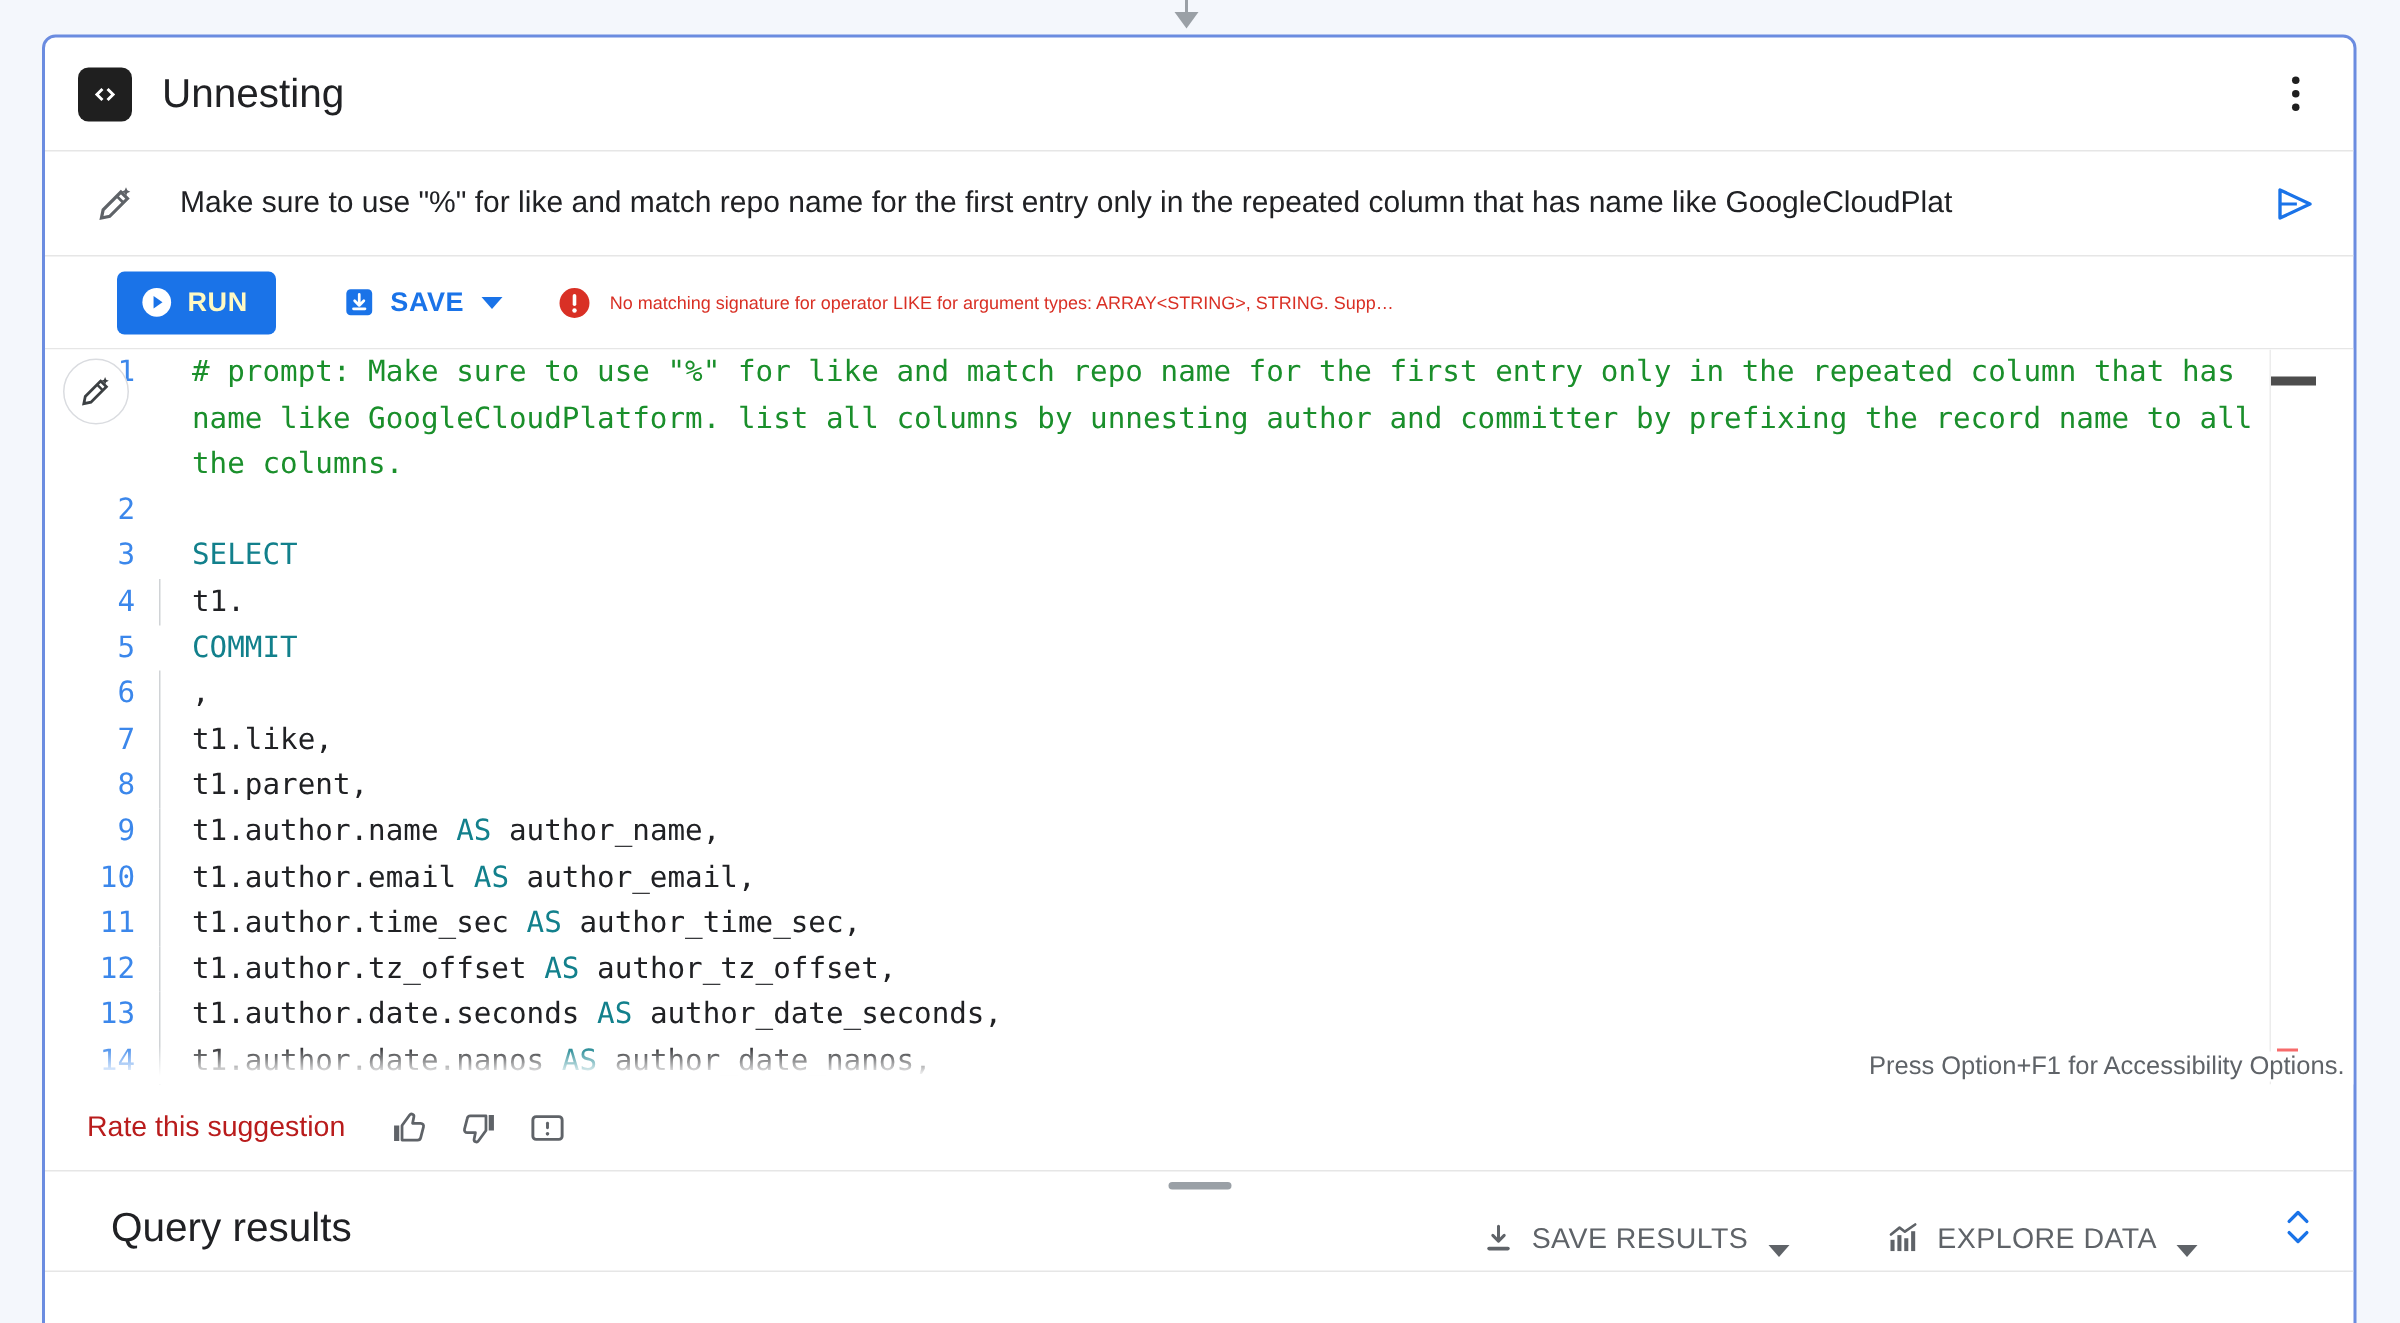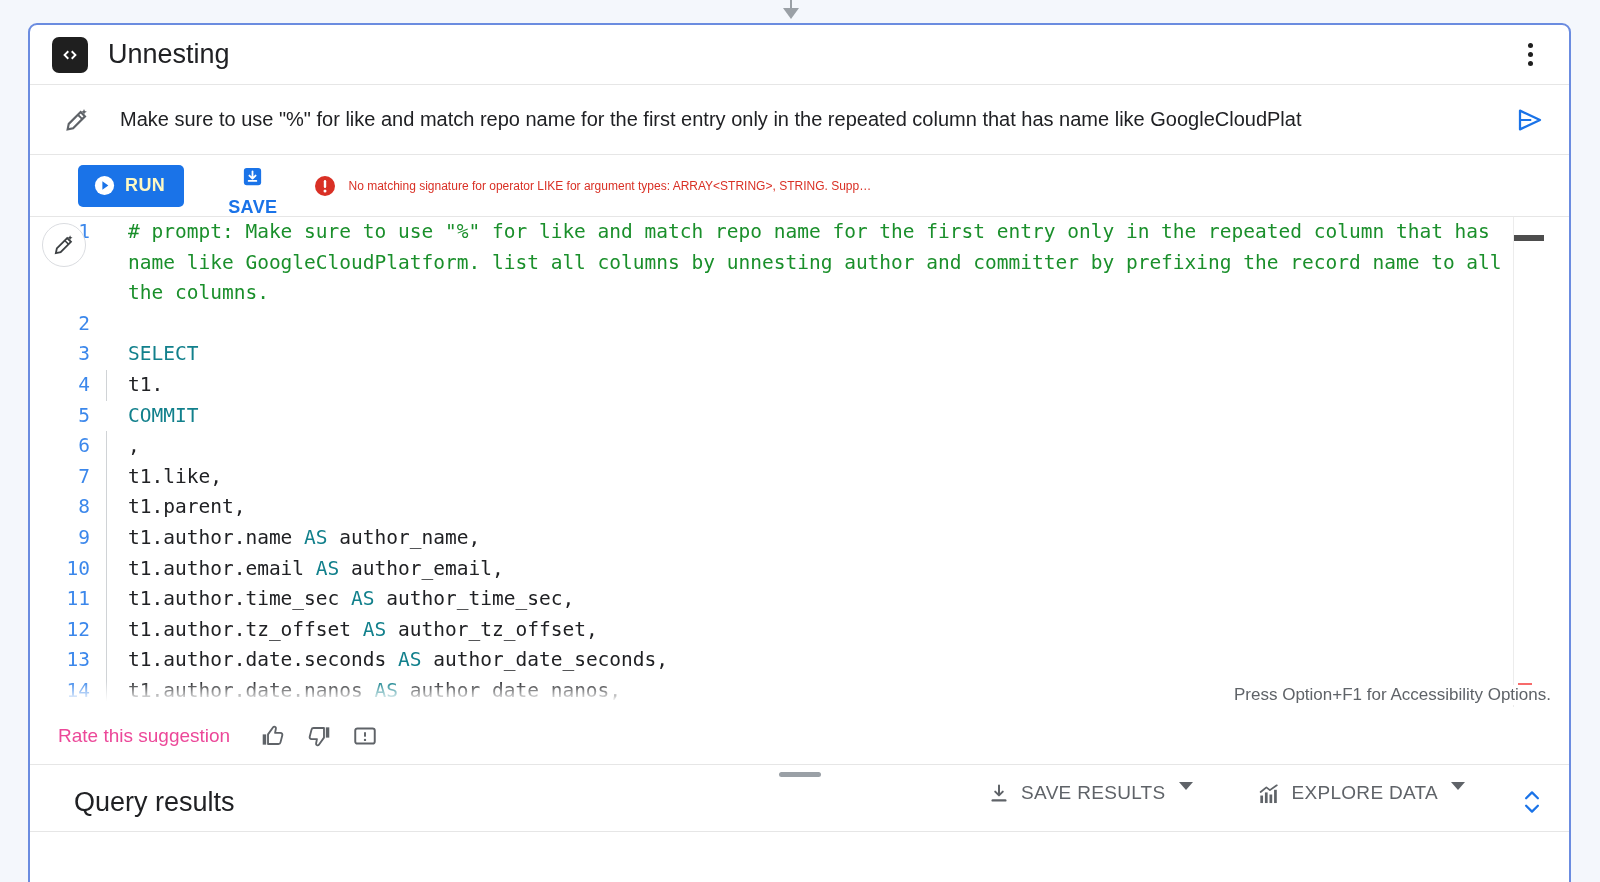--- a/index.html
+++ b/index.html
@@ -32,21 +32,21 @@
     left: 28px; top: 23px;
     width: 1543px; height: 870px;
     background: #ffffff;
     border: 2px solid #6b8ce0;
     border-radius: 9px;
     overflow: hidden;
   }
 
   
   #panel-header {
-    height: 60px;
+    height: 76px;
     display: flex; align-items: center;
     padding: 0 22px 0 22px;
     border-bottom: 1px solid #e6e6e6;
   }
   #code-badge-icon {
     width: 36px; height: 36px; border-radius: 7px;
     background: #1f1f1f; color: #fff;
     display: flex; align-items: center; justify-content: center;
     font-size: 17px; font-weight: 700;
     font-family: "Liberation Sans", sans-serif;
@@ -111,21 +111,20 @@
   }
   .tb-btn {
     display: flex; align-items: center; gap: 9px;
     background: transparent; border: none;
     color: #1a73e8;
     font-size: 18px; font-weight: 700; letter-spacing: .4px;
     font-family: "Liberation Sans", sans-serif;
     height: 42px; padding: 0 10px;
     cursor: pointer;
     white-space: nowrap;
-    flex-direction: column;
   }
   #save-button { margin-left: 34px; }
   #schedule-button { margin-left: 26px; }
   .caret-down {
     width: 0; height: 0;
     border-left: 7px solid transparent;
     border-right: 7px solid transparent;
     border-top: 8px solid currentColor;
     margin-left: 3px;
   }
@@ -186,39 +185,39 @@
   }
   #minimap-thumb {
     position: absolute; left: 0; top: 18px; width: 30px; height: 6px;
     background: #4d4d4d;
   }
   #minimap-error-marker {
     position: absolute; left: 4px; bottom: 8px; width: 14px; height: 16px;
     background: #f76b6b;
   }
   #a11y-hint {
-    position: absolute; right: 18px; bottom: 2px;
+    position: absolute; right: 6px; bottom: 2px;
     font-size: 17px; color: #5f6368;
     background: #fff; padding-left: 8px;
     z-index: 5;
   }
   #code-fade {
     position: absolute; left: 0; right: 56px; bottom: 0; height: 26px;
     background: linear-gradient(to bottom, rgba(255,255,255,0), #fff 78%);
     z-index: 3;
   }
 
   
   #rate-row {
     height: 58px;
     display: flex; align-items: center;
     padding: 0 28px;
     border-bottom: 1px solid #e6e6e6;
   }
-  #rate-label { font-size: 19px; color: #ec4899; }
+  #rate-label { font-size: 19px; color: #b91c1c; }
   .rate-icon-btn {
     width: 34px; height: 34px;
     display: flex; align-items: center; justify-content: center;
     cursor: pointer;
   }
   #thumb-up-button { margin-left: 26px; }
   #thumb-down-button { margin-left: 12px; }
   #feedback-button { margin-left: 12px; }
 
   
@@ -228,21 +227,21 @@
     top: 7px; width: 42px; height: 5px; border-radius: 3px;
     background: #9aa0a6; cursor: ns-resize;
   }
   #results-bar {
     height: 64px;
     display: flex; align-items: center;
     padding: 10px 20px 0 44px;
   }
   #results-title { font-size: 27px; color: #202124; }
   .res-btn {
-    display: flex; align-items: flex-start; gap: 10px;
+    display: flex; align-items: flex-end; gap: 10px;
     background: transparent; border: none;
     color: #5f6368;
     font-size: 19px; letter-spacing: .3px;
     font-family: "Liberation Sans", sans-serif;
     height: 40px; padding: 0 10px;
     cursor: pointer; white-space: nowrap;
   }
   #save-results-button { margin-left: auto; }
   #explore-data-button { margin-left: 44px; }
   #expand-results-button {

